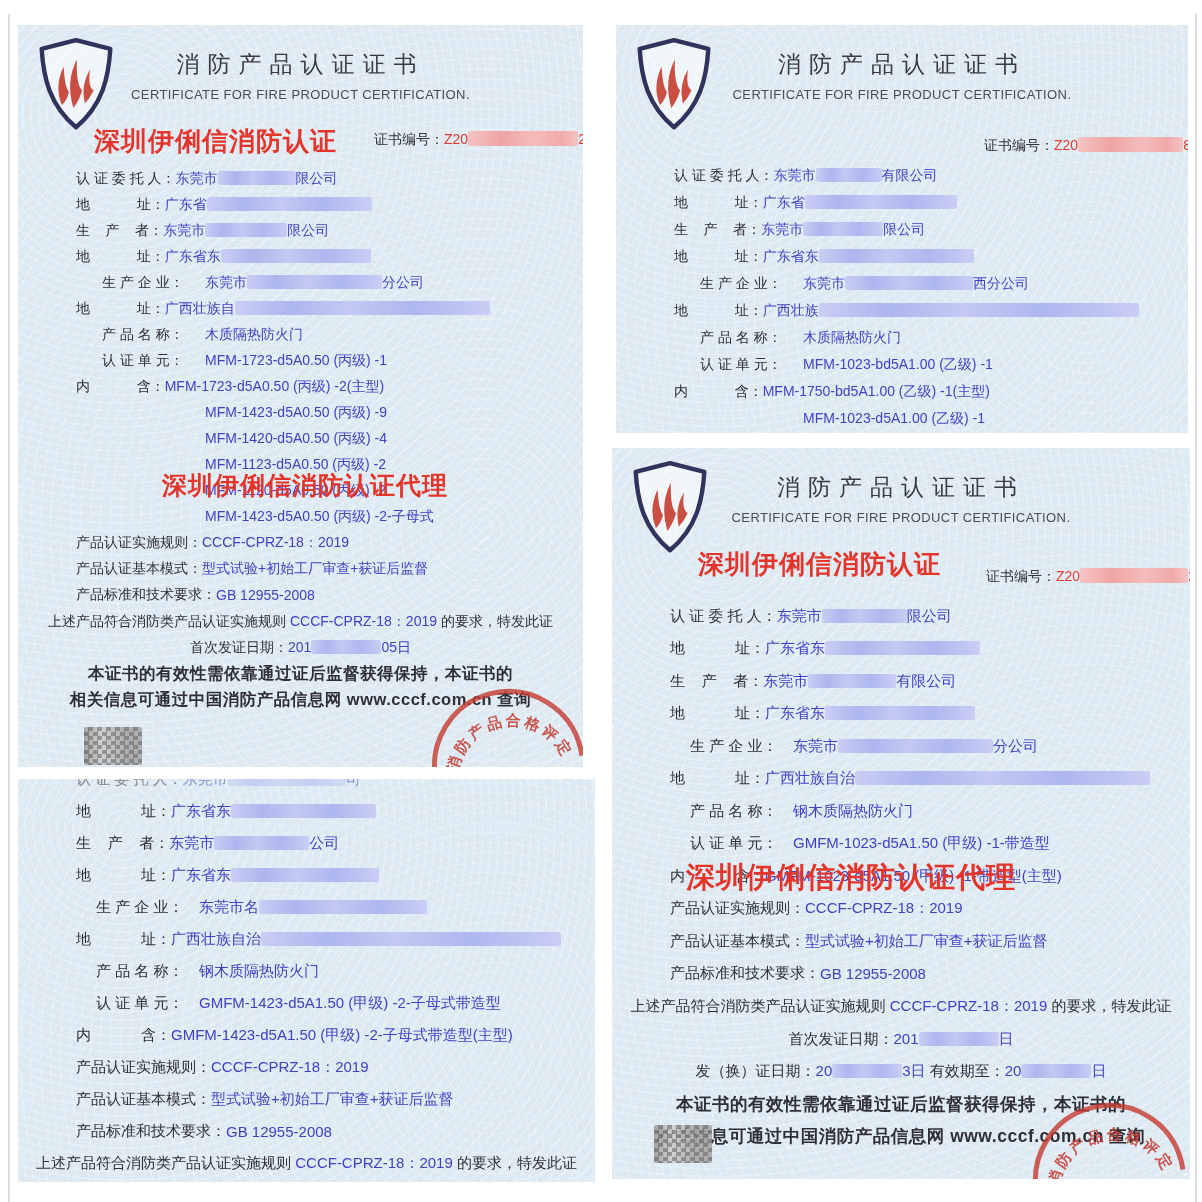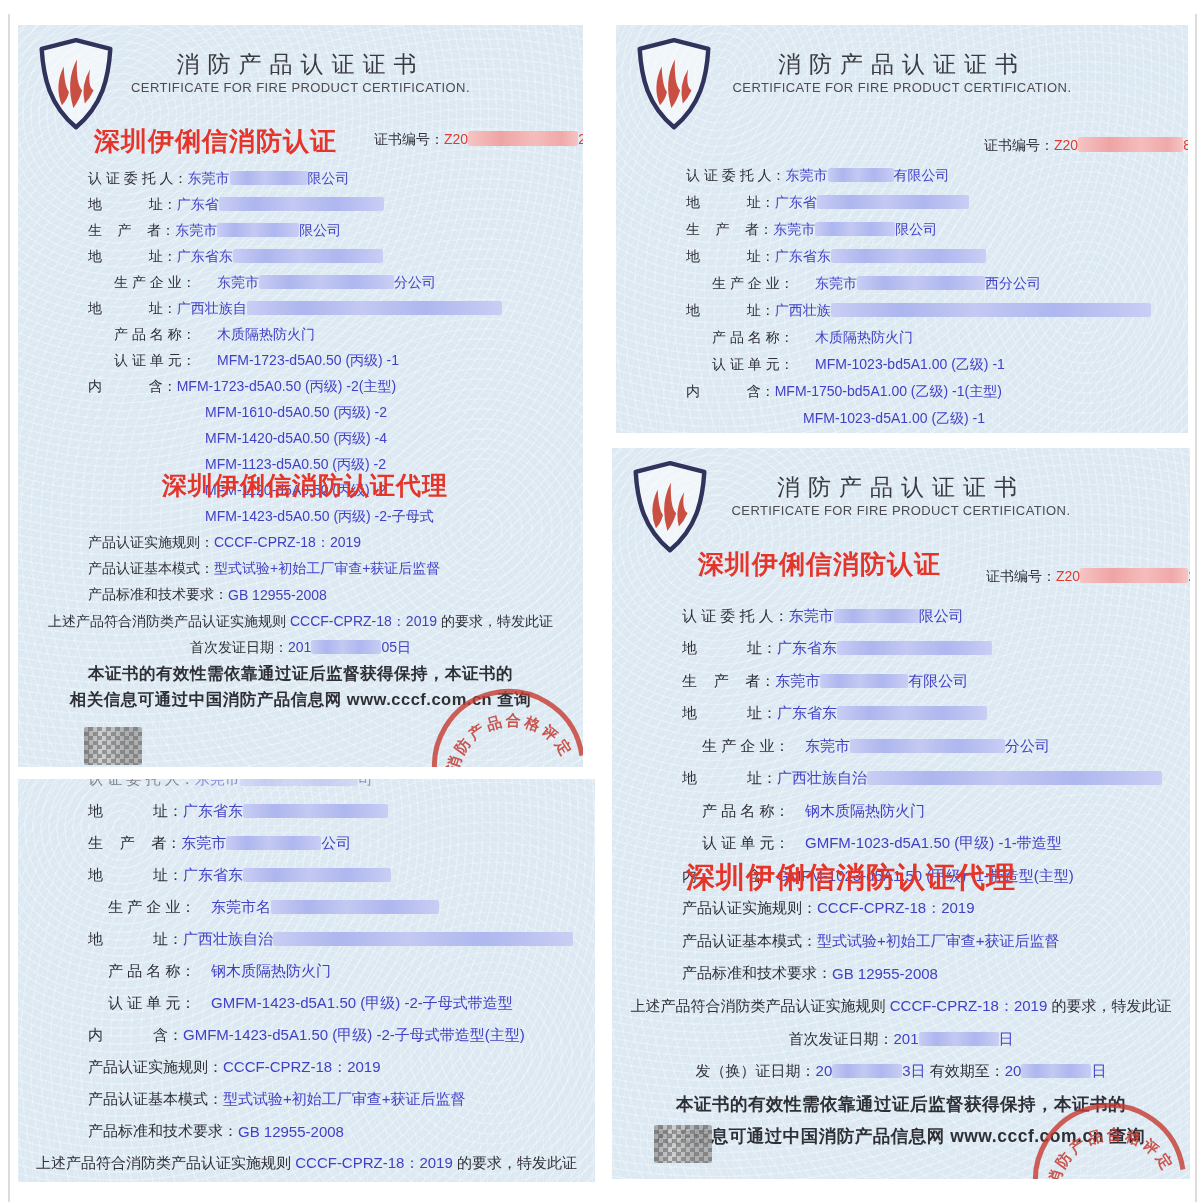--- a/index.html
+++ b/index.html
@@ -28,39 +28,39 @@
   .hdr{position:relative;}
   .cert-a .hdr{height:141px;}
   .cert-b .hdr{height:137px;}
   .cert-d .hdr{height:152px;}
   .logo{position:absolute;left:14px;top:10px;}
   .title{
     text-align:center;padding-top:24px;font-size:23px;letter-spacing:8px;
     color:#3a3a40;font-weight:500;
   }
   .subtitle{
-    text-align:center;font-size:13px;color:#4c4c50;letter-spacing:.4px;
+    text-align:center;margin-top:7px;font-size:13px;color:#4c4c50;letter-spacing:.4px;
   }
   .certno{position:absolute;font-size:14px;white-space:nowrap;}
   .cert-a .certno{left:356px;top:106px;}
   .cert-b .certno{left:368px;top:112px;}
   .cert-d .certno{left:374px;top:120px;}
   .cn-lbl{color:#33333a;}
   .cn-prefix,.cn-suffix{color:#e4392c;font-weight:500;}
 
   .rows{position:relative;}
   .cert-c .rows{margin-top:-16px;}
   .row{height:var(--rh);display:flex;align-items:center;font-size:var(--fs);padding-left:84px;padding-right:14px;}
   .cert-c .row,.cert-d .row{padding-left:78px;}
   .row.long{padding-left:58px;}
   .row.cont{padding-left:187px;}
   .row.center{display:block;text-align:center;line-height:var(--rh);padding-left:0;padding-right:0;}
   .row.bold{font-weight:700;font-size:calc(var(--fs) + 2.5px);color:#1e1e24;letter-spacing:.5px;}
   .row.faded{opacity:.55;}
-  .lbl{display:inline-block;min-width:103px;color:#2f2f36;white-space:pre;flex:none;margin-left:12px;}
+  .lbl{display:inline-block;min-width:103px;color:#2f2f36;white-space:pre;flex:none;}
   .row.long .lbl{min-width:0;}
   .val{color:#4141c6;white-space:pre;}
   .val .k{color:#2f2f36;}
 
   .redact{
     display:inline-block;height:14px;border-radius:2px;vertical-align:-2px;
     background:linear-gradient(90deg,#c9cef4 0%,#adb6ee 22%,#c3c9f2 45%,#aeb7ef 70%,#c9cef4 100%);
   }
   .redact.pink{
     height:15px;
@@ -138,21 +138,21 @@
       </div>
       <div class="row field">
         <span class="lbl">认 证 单 元：</span>
         <span class="val"><span>MFM-1723-d5A0.50 (丙级) -1</span></span>
       </div>
       <div class="row field long">
         <span class="lbl">内            含：</span>
         <span class="val"><span>MFM-1723-d5A0.50 (丙级) -2(主型)</span></span>
       </div>
       <div class="row cont">
-        <span class="val"><span>MFM-1610-d5A0.50 (丙级) -2</span></span>
+        <span class="val"><span>MFM-1423-d5A0.50 (丙级) -9</span></span>
       </div>
       <div class="row cont">
         <span class="val"><span>MFM-1420-d5A0.50 (丙级) -4</span></span>
       </div>
       <div class="row cont">
         <span class="val"><span>MFM-1123-d5A0.50 (丙级) -2</span></span>
       </div>
       <div class="row cont">
         <span class="val"><span>MFM-1120-d5A0.50 (丙级) -2</span></span>
       </div>

